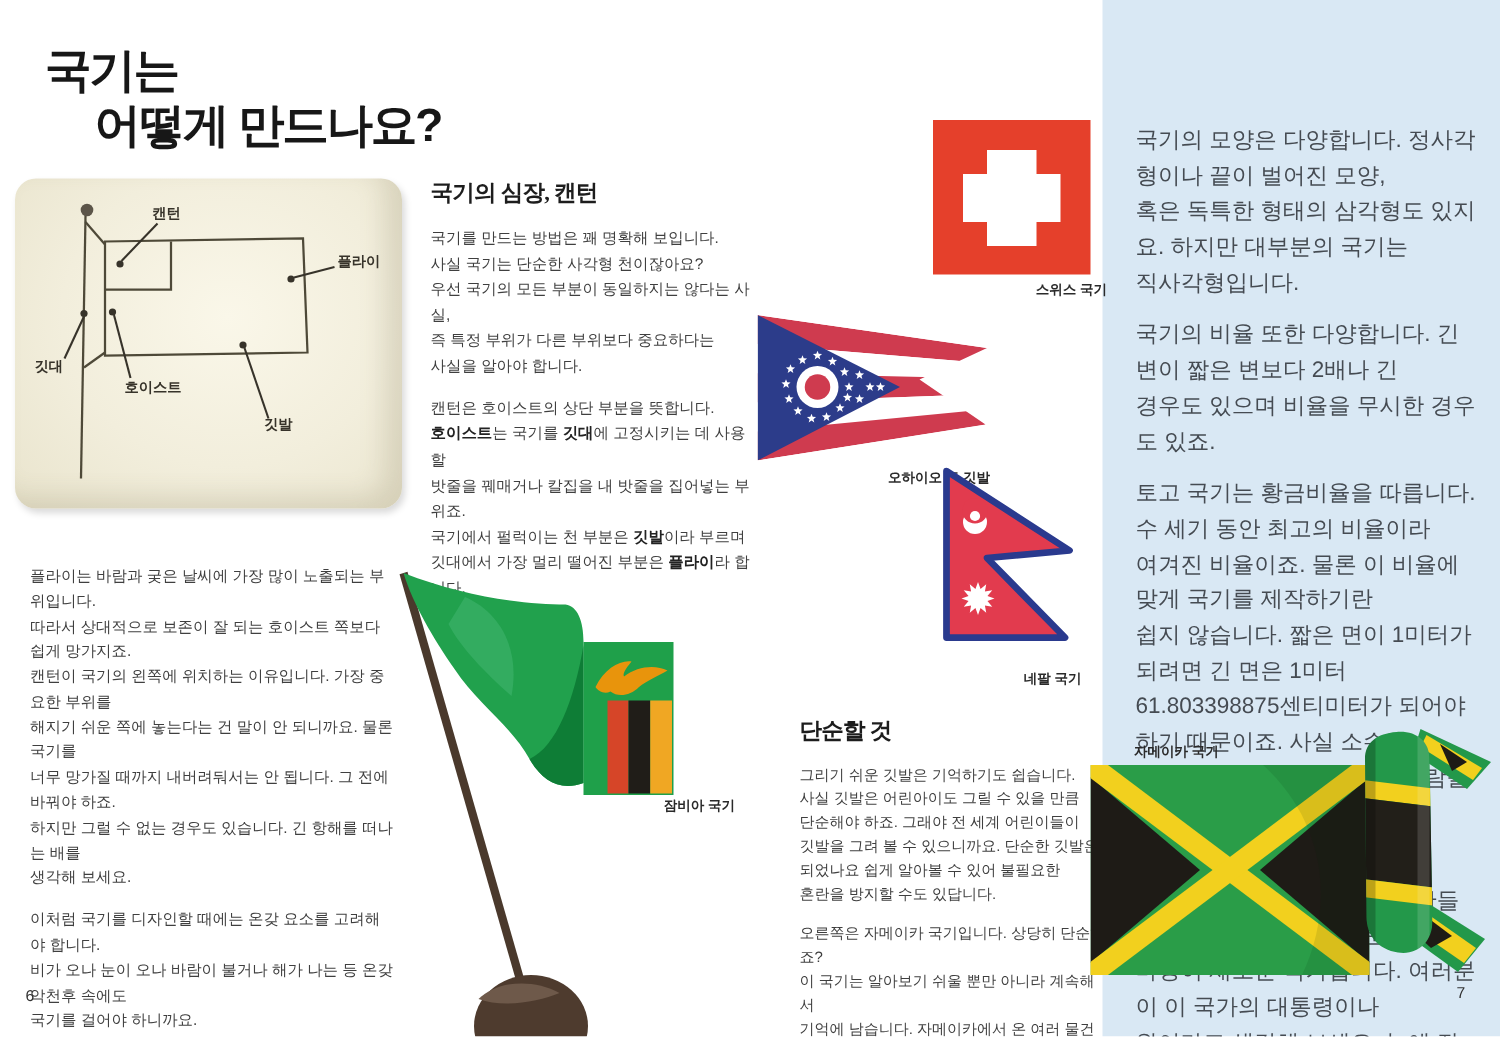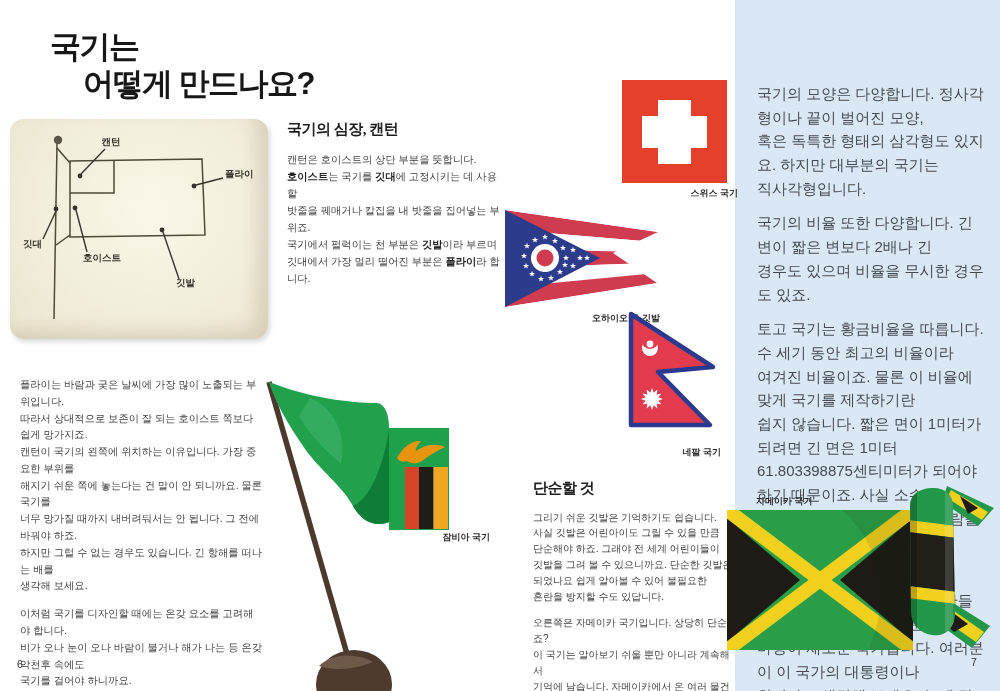--- a/index.html
+++ b/index.html
@@ -4,21 +4,21 @@
 <style>
   * { margin:0; padding:0; box-sizing:border-box; }
   html,body { width:1000px; height:691px; }
   body { font-family:"Liberation Sans","DejaVu Sans",sans-serif; background:#ffffff; position:relative; overflow:hidden; }
   .abs { position:absolute; }
 
   
   .blue-panel { left:735px; top:0; width:265px; height:691px; background:#d9e8f4; }
 
   
-  .title { left:30px; top:28px; color:#171717; font-weight:800; font-size:31px; letter-spacing:-1.5px; line-height:1.2;margin-left:20px; }
+  .title { left:30px; top:28px; color:#171717; font-weight:800; font-size:31px; letter-spacing:-1.5px; line-height:1.2; }
   .title .l2 { margin-left:33px; display:block; }
 
   
   .paper { left:10px; top:119px; width:258px; height:220px; border-radius:14px;
     background:radial-gradient(ellipse at 55% 42%, #faf7e9 0%, #f2eedc 55%, #e9e4cd 100%);
     box-shadow:inset -12px -8px 16px rgba(120,110,80,.18), 2px 3px 5px rgba(0,0,0,.15); }
   .paper svg { position:absolute; left:0; top:0; }
 
   
   .col { color:#3f3f3f; }
@@ -78,20 +78,25 @@
       <text x="215" y="58">플라이</text>
       <text x="13" y="128">깃대</text>
       <text x="73" y="142">호이스트</text>
       <text x="166" y="167">깃발</text>
     </g>
   </svg>
 </div>
 
 <div class="abs col col-mid">
   <h3>국기의 심장, 캔턴</h3>
+  <div class="para">국기를 만드는 방법은 꽤 명확해 보입니다.
+사실 국기는 단순한 사각형 천이잖아요?
+우선 국기의 모든 부분이 동일하지는 않다는 사실,
+즉 특정 부위가 다른 부위보다 중요하다는
+사실을 알아야 합니다.</div>
   <div class="para"><span>캔턴은 호이스트의 상단 부분을 뜻합니다.
 </span><b>호이스트</b><span>는 국기를 </span><b>깃대</b><span>에 고정시키는 데 사용할
 밧줄을 꿰매거나 칼집을 내 밧줄을 집어넣는 부위죠.
 국기에서 펄럭이는 천 부분은 </span><b>깃발</b><span>이라 부르며
 깃대에서 가장 멀리 떨어진 부분은 </span><b>플라이</b><span>라 합니다.</span></div>
 </div>
 
 <div class="abs col bl-block">
   <div class="para">플라이는 바람과 궂은 날씨에 가장 많이 노출되는 부위입니다.
 따라서 상대적으로 보존이 잘 되는 호이스트 쪽보다 쉽게 망가지죠.

